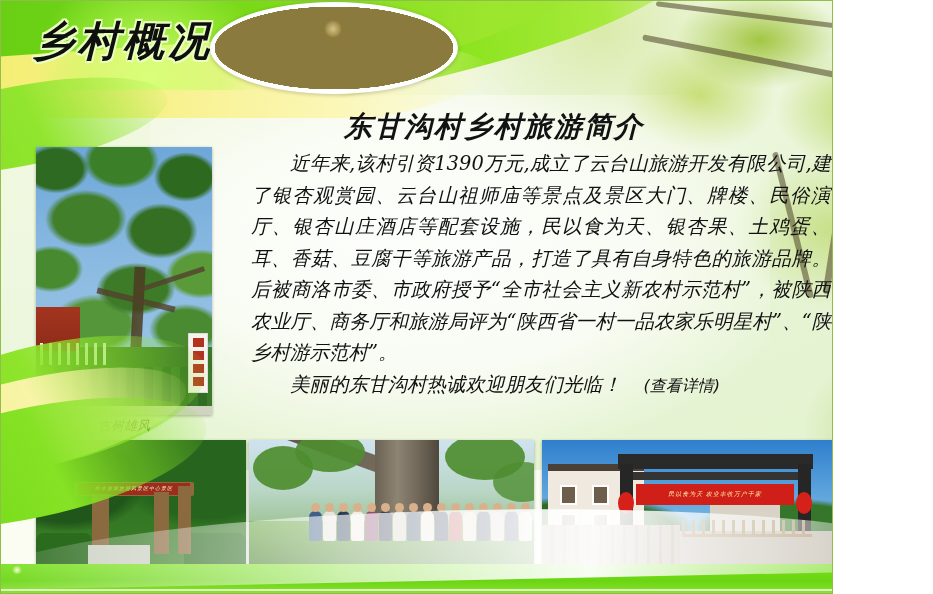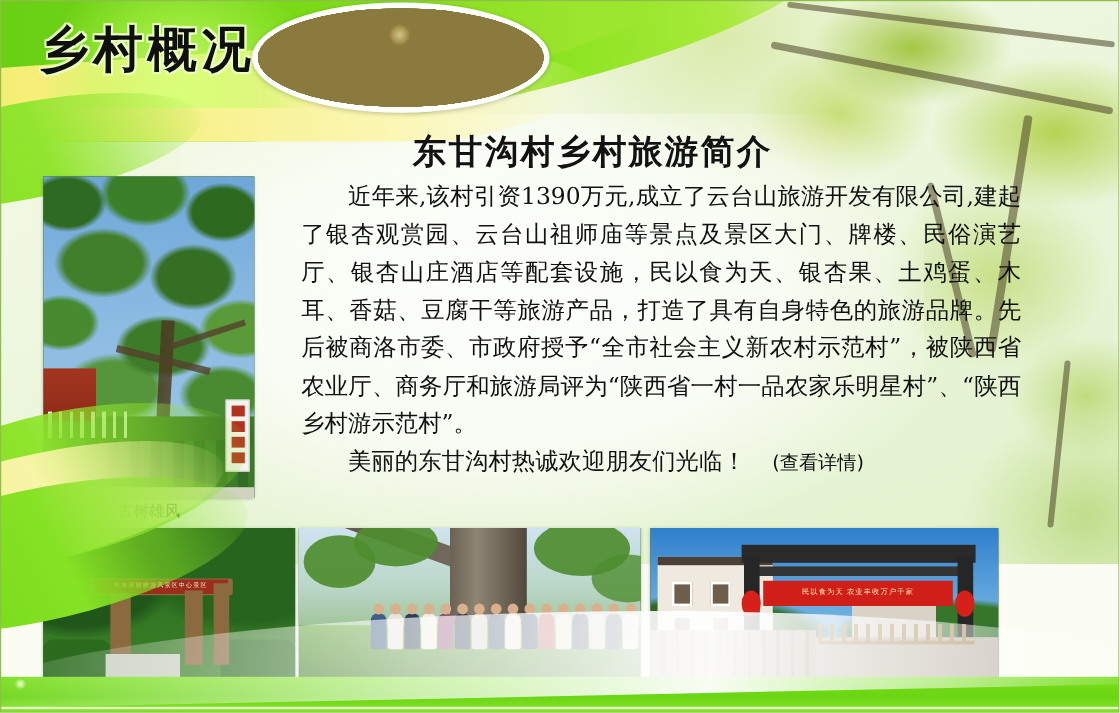--- a/index.html
+++ b/index.html
@@ -4,22 +4,23 @@
 <style>
   html,body{margin:0;padding:0;}
   body{
     width:933px;height:594px;overflow:hidden;
     font-family:"Liberation Serif","DejaVu Serif",serif;
     background:#ffffff;
   }
 
   
   #page{
-    position:relative;width:933px;height:594px;overflow:hidden;
+    position:relative;width:833px;height:594px;overflow:hidden;
     background:#fbfdf2;
+    font-style:italic;
   }
 
   
   #frame{
     position:absolute;inset:0;border:1px solid #8fbf4a;
     box-sizing:border-box;pointer-events:none;z-index:90;
   }
 
   
   .bg-canopy{

